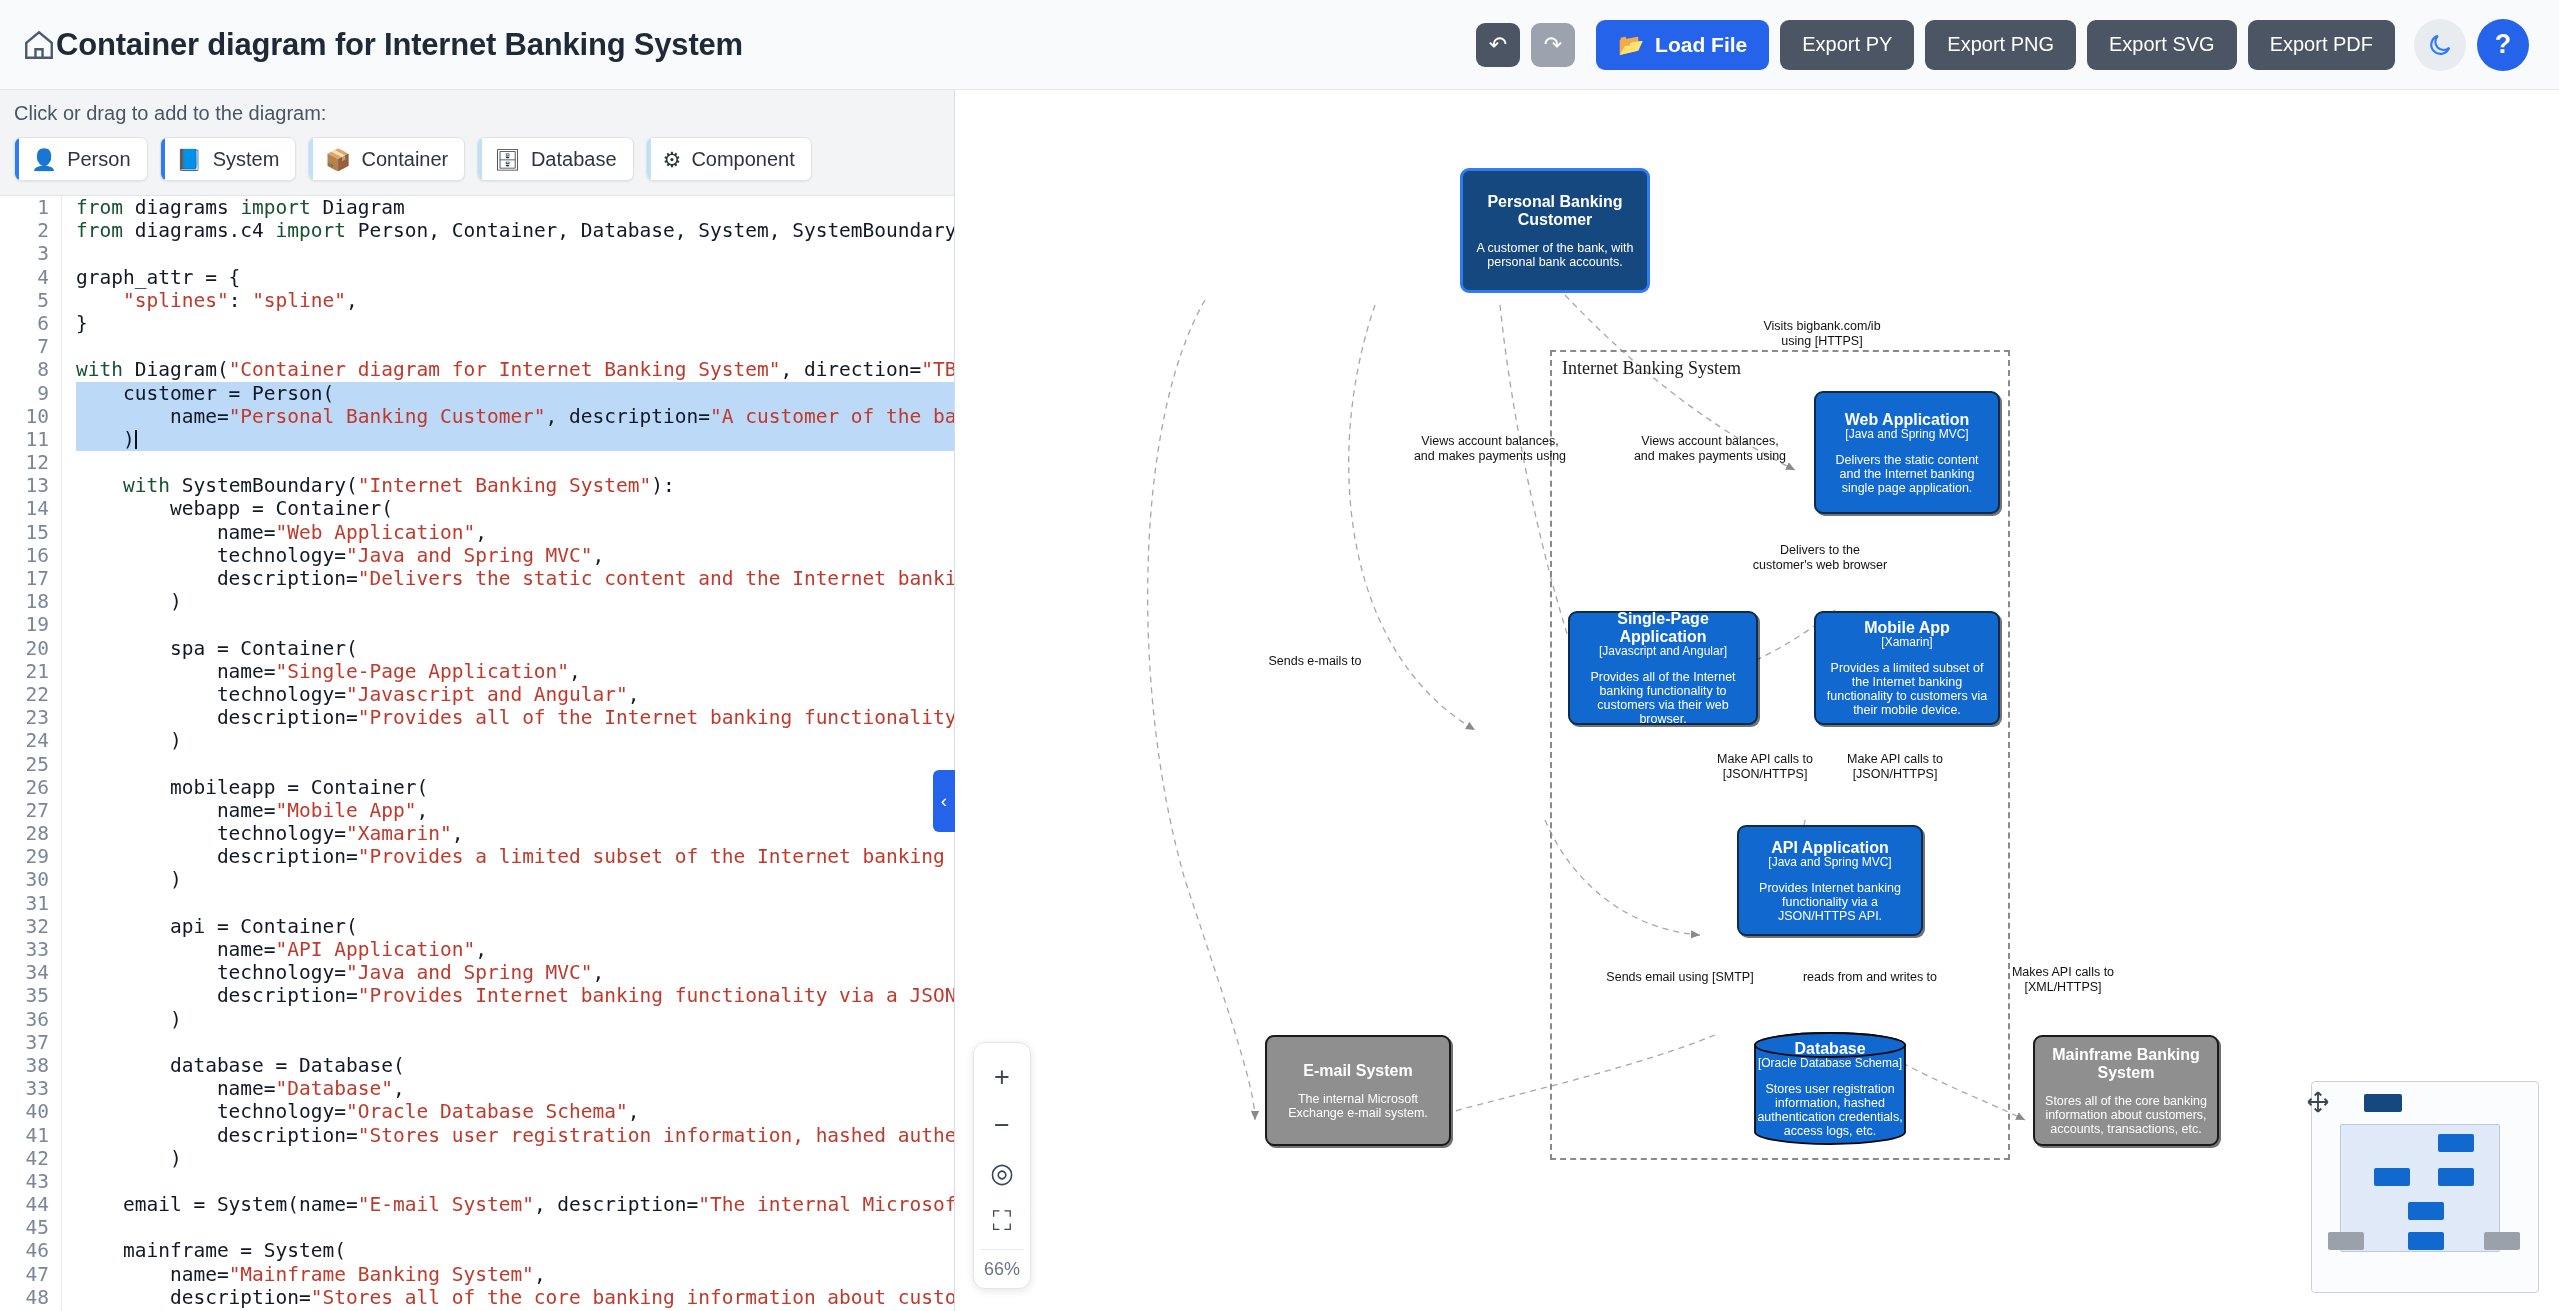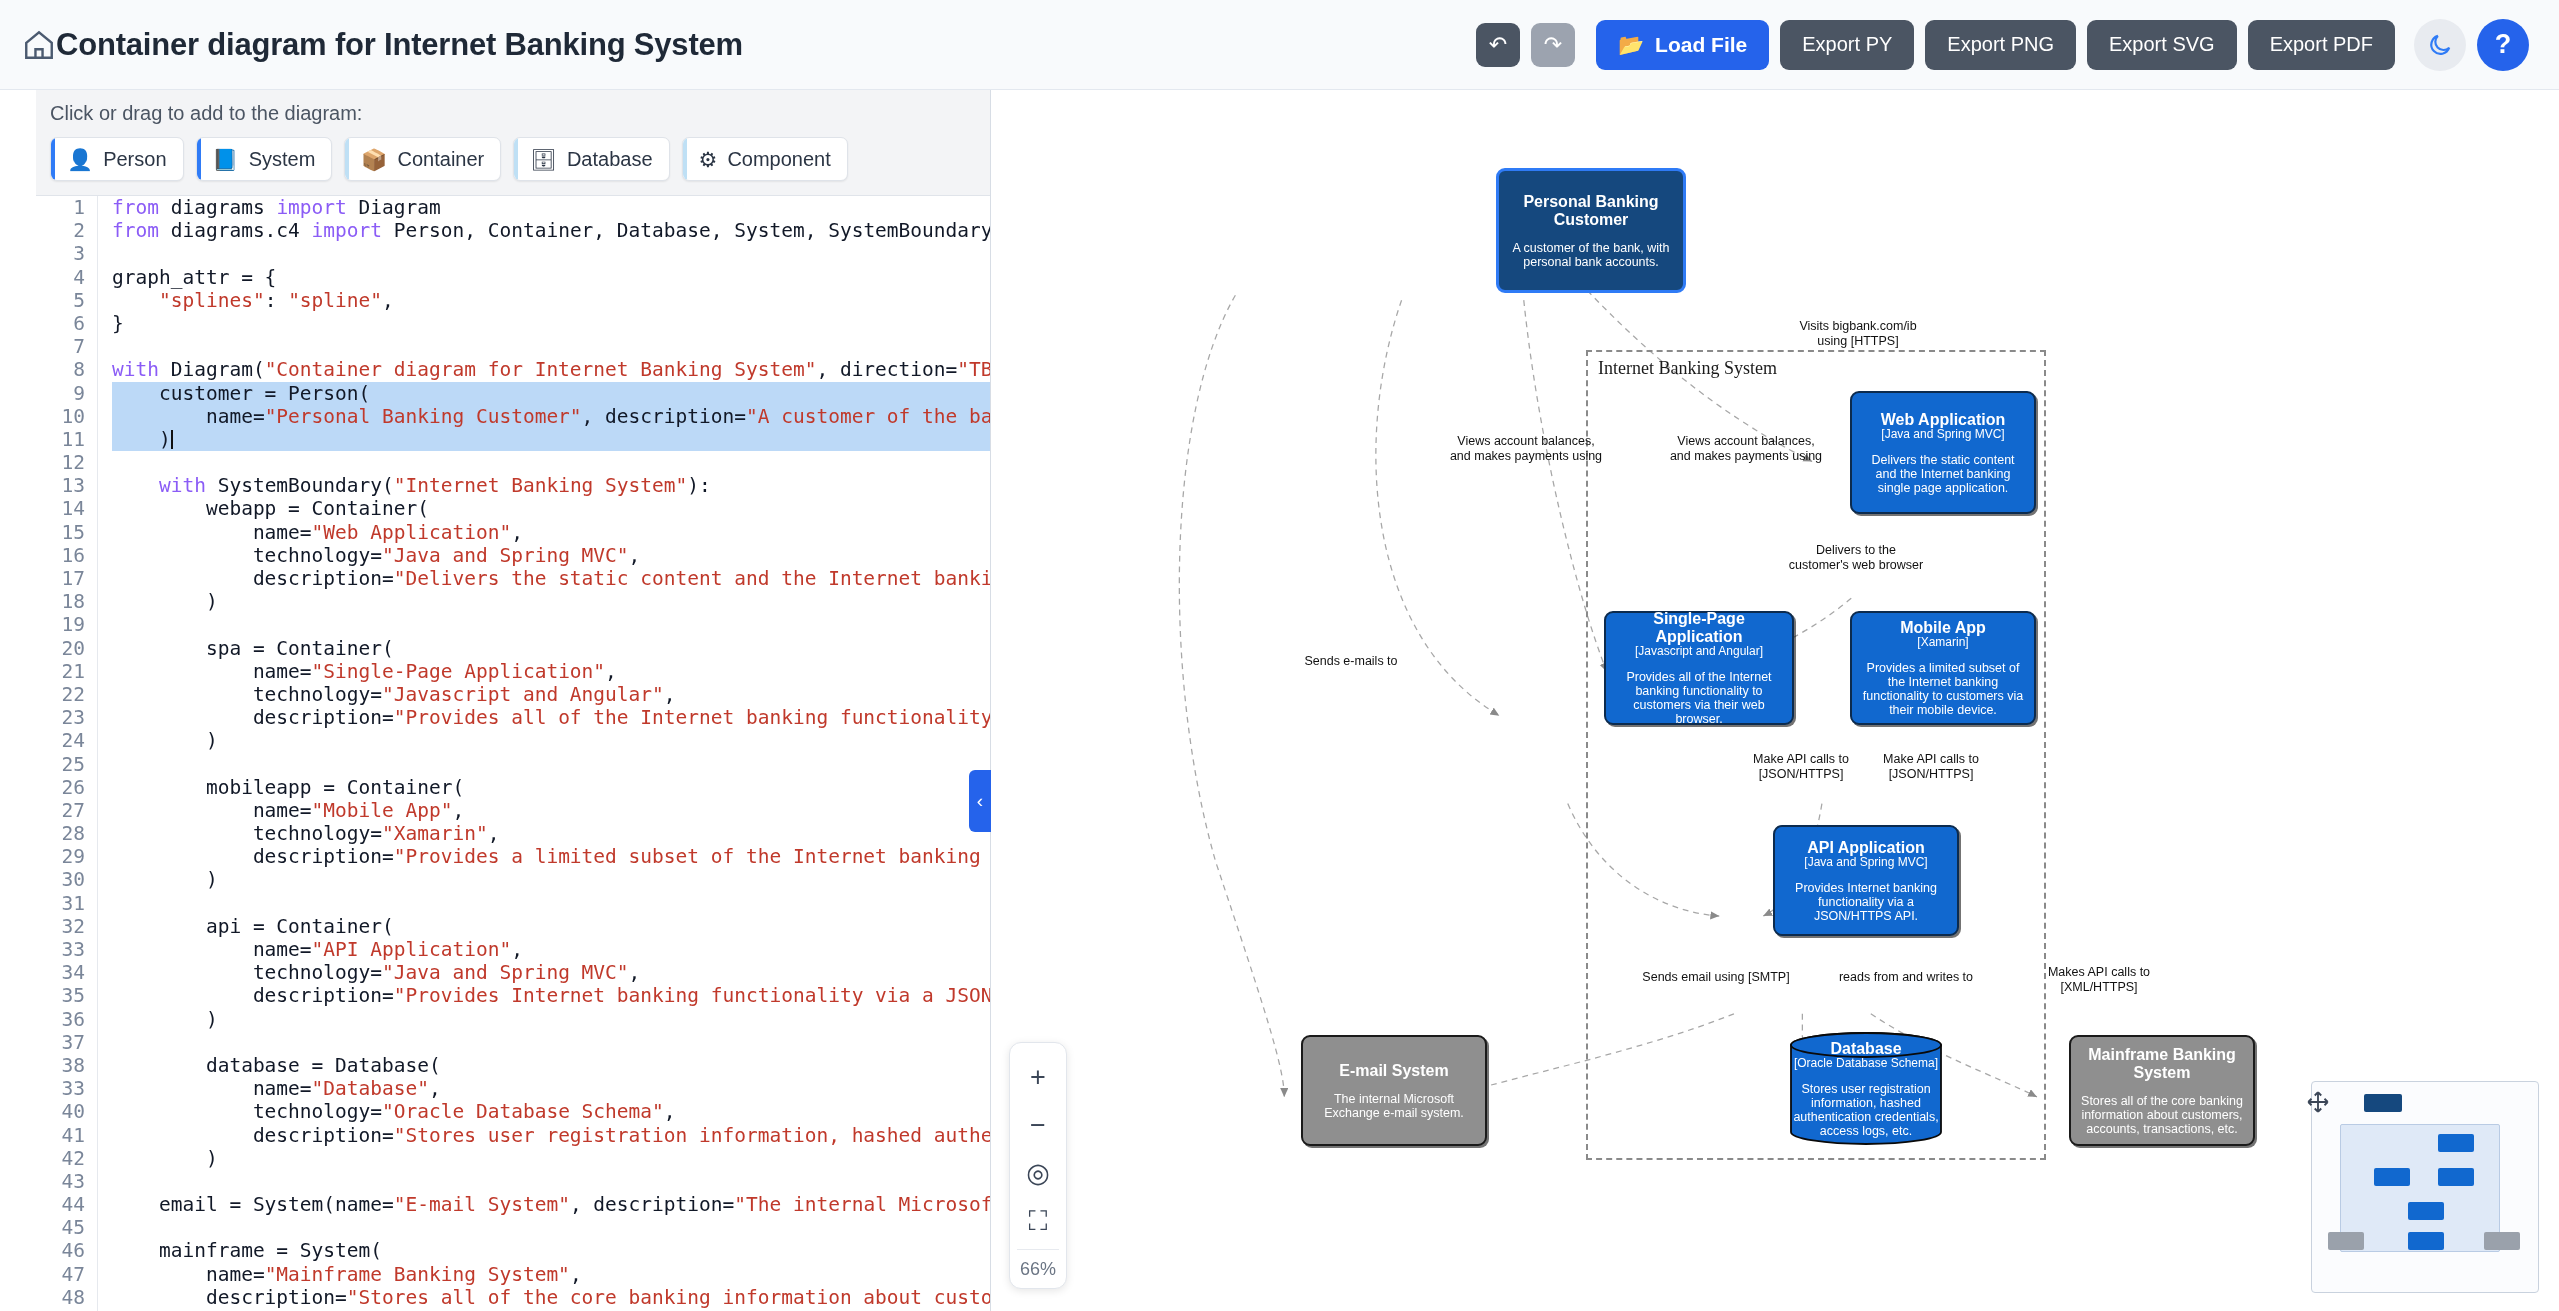--- a/index.html
+++ b/index.html
@@ -75,21 +75,21 @@
     border-radius: 50%;
     background: #2563eb;
     color: #fff;
     font-size: 27px; font-weight: bold;
     display: flex; align-items: center; justify-content: center;
     border: none; cursor: pointer;
   }
   .btn-row { display: flex; align-items: center; gap: 11px; }
 
   
-  .workspace { display: flex; height: 1221px; width: 100%; padding-left: 36px; }
+  .workspace { display: flex; height: 1221px; width: 100%; }
 
   
   .left-pane {
     width: 955px;
     flex: 0 0 955px;
     background: #ffffff;
     border-right: 1px solid #d7dde5;
     display: flex; flex-direction: column;
     position: relative;
   }
@@ -151,21 +151,21 @@
   }
   .gutter div { height: 23.2px; }
   .code-col {
     flex: 1 1 auto;
     position: relative;
     white-space: pre;
     padding-left: 14px;
   }
   .code-col .ln { height: 23.2px; }
   .sel { background: #bcd9f7; }
-  .k  { color: #8b5cf6; }      
+  .k  { color: #14532d; }      
   .s  { color: #c0392b; }      
   .n  { color: #111827; }      
   .caret {
     display: inline-block;
     width: 2px; height: 19px;
     background: #111;
     vertical-align: -3px;
   }
 
   

